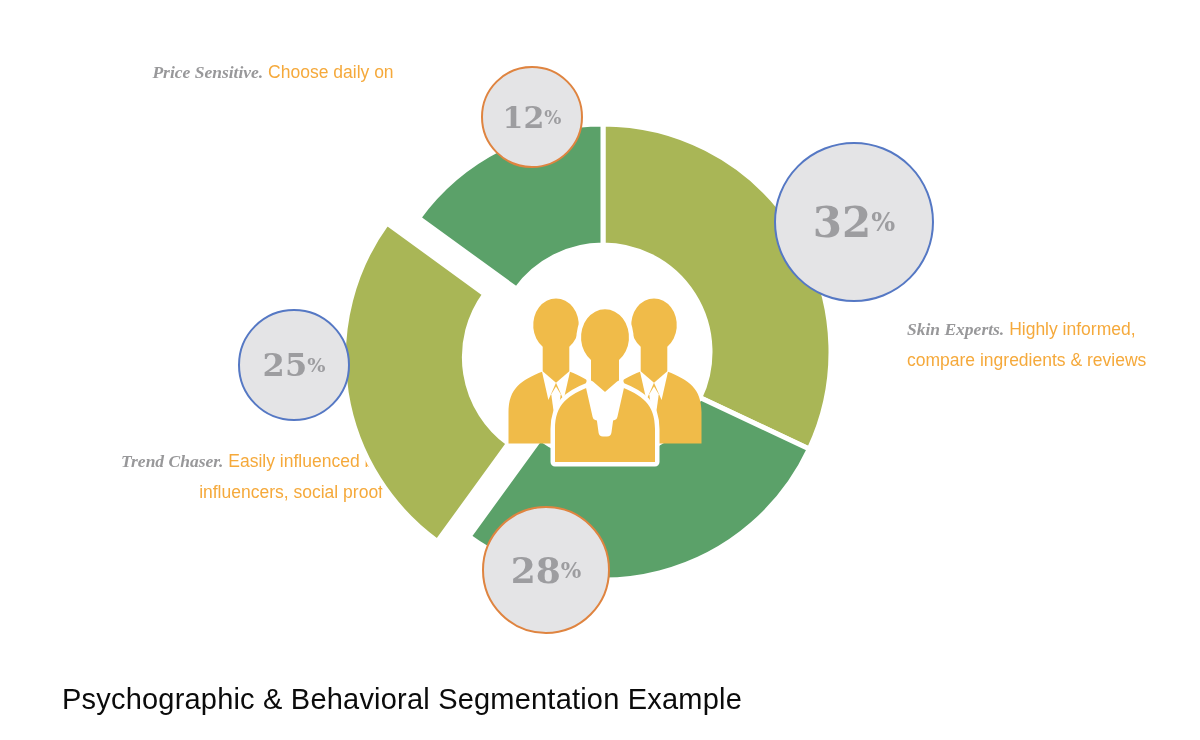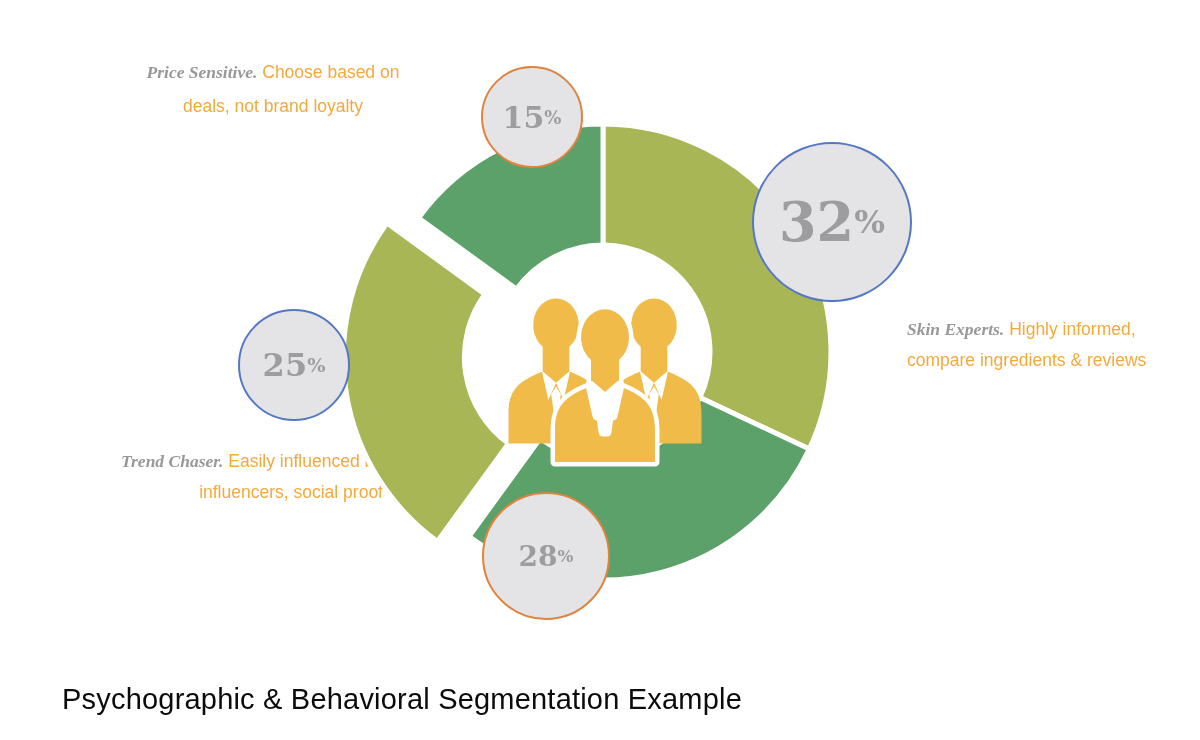--- a/index.html
+++ b/index.html
@@ -23,23 +23,23 @@
   .front{stroke:#ffffff;stroke-width:9;paint-order:stroke;stroke-linejoin:round;}
   
   .bubble{
     position:absolute;z-index:3;border-radius:50%;box-sizing:border-box;
     background:var(--bubble_fill);border:2.5px solid #999;
     display:flex;align-items:center;justify-content:center;
     font-family:"DejaVu Serif",serif;font-weight:bold;color:var(--number_gray);
   }
   .pct-sign{font-size:0.6em;}
   .b15{left:481px;top:66px;width:102px;height:102px;font-size:30px;}
-  .b32{left:752px;top:142px;width:160px;height:160px;font-size:54px;}
+  .b32{left:774px;top:142px;width:160px;height:160px;font-size:42px;}
   .b25{left:238px;top:309px;width:112px;height:112px;font-size:32px;}
-  .b28{left:482px;top:492px;width:128px;height:128px;font-size:28px;}
+  .b28{left:482px;top:506px;width:128px;height:128px;font-size:36px;}
   
   .title{position:absolute;left:62px;top:651px;z-index:1;font-size:29px;color:var(--title_color);letter-spacing:.2px;margin-top:32px;}
 </style>
 </head>
 <body>
 
 <svg id="donut-svg" width="1200" height="740" viewBox="0 0 1200 740">
   <defs>
     <g id="bust">
       <path class="bust-body" d="M -50 88 L -50 55 C -50 30 -37 21 -14 12 L -14 -14 A 24 28 0 1 1 14 -14 L 14 12 C 37 21 50 30 50 55 L 50 88 Z"></path>
@@ -55,39 +55,38 @@
       <path d="M 418.5441252825119 217.98496247731617 A 228 228 0 0 1 603 124 L 603 245 A 107 107 0 0 0 516.4351816018806 289.1069780047054 Z" fill="#5BA169" stroke="#ffffff" stroke-width="5"></path>
     </g>
   <g id="people-icon">
     <use href="#bust" transform="translate(556,360) scale(0.95)"></use>
     <use href="#bust" transform="translate(654,360) scale(0.95)"></use>
     <use href="#bust" class="front" transform="translate(605,374)"></use>
   </g>
 </svg>
 
 <div class="callout co-price">
-  <div><span class="co-name">Price Sensitive.</span> <span class="co-desc">Choose based on</span></div>
-  <div class="co-desc">deals, not brand loyalty</div>
+  <div><span class="co-name">Price Sensitive.</span> <span class="co-desc">Choose daily on</span></div>
 </div>
 
 <div class="callout co-skin">
   <div><span class="co-name">Skin Experts.</span> <span class="co-desc">Highly informed,</span></div>
   <div class="co-desc">compare ingredients &amp; reviews</div>
 </div>
 
 <div class="callout co-trend">
   <div><span class="co-name">Trend Chaser.</span> <span class="co-desc">Easily influenced by</span></div>
   <div class="co-desc">influencers, social proof</div>
 </div>
 
 <div class="callout co-routine">
 </div>
 
 <div class="bubble b15" style="border-color: rgb(223, 132, 64);">
-  <span class="pct-num">15</span>
+  <span class="pct-num">12</span>
     <span class="pct-sign">%</span>
 </div>
 <div class="bubble b32" style="border-color: rgb(85, 120, 196);">
   <span class="pct-num">32</span>
     <span class="pct-sign">%</span>
 </div>
 <div class="bubble b25" style="border-color: rgb(85, 120, 196); align-items: center;">
   <span class="pct-num">25</span>
     <span class="pct-sign">%</span>
 </div>

